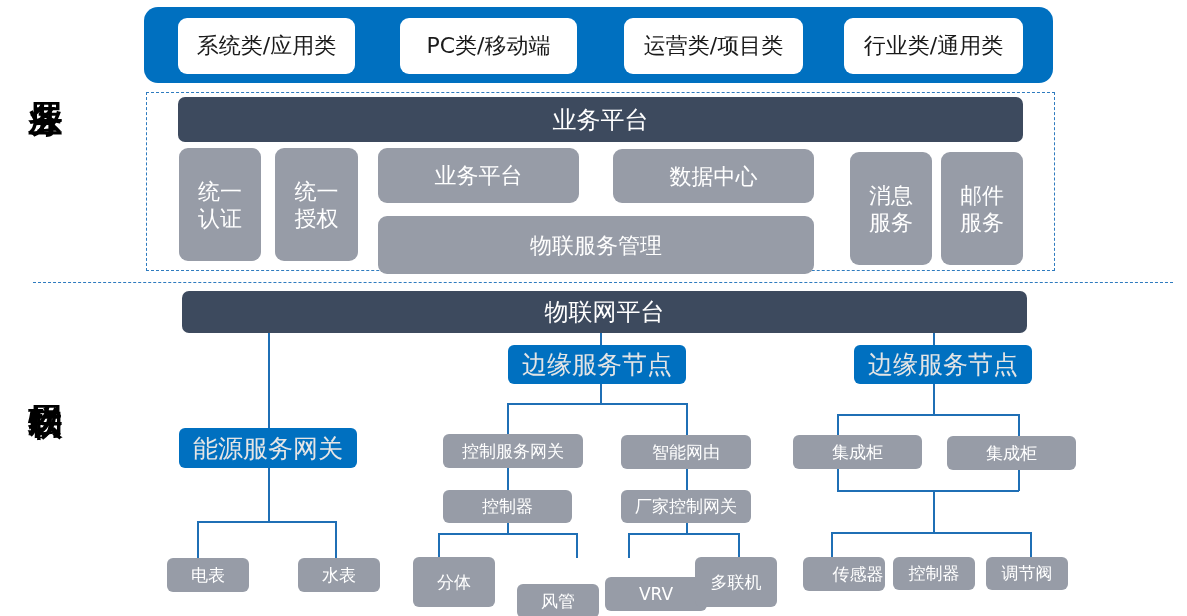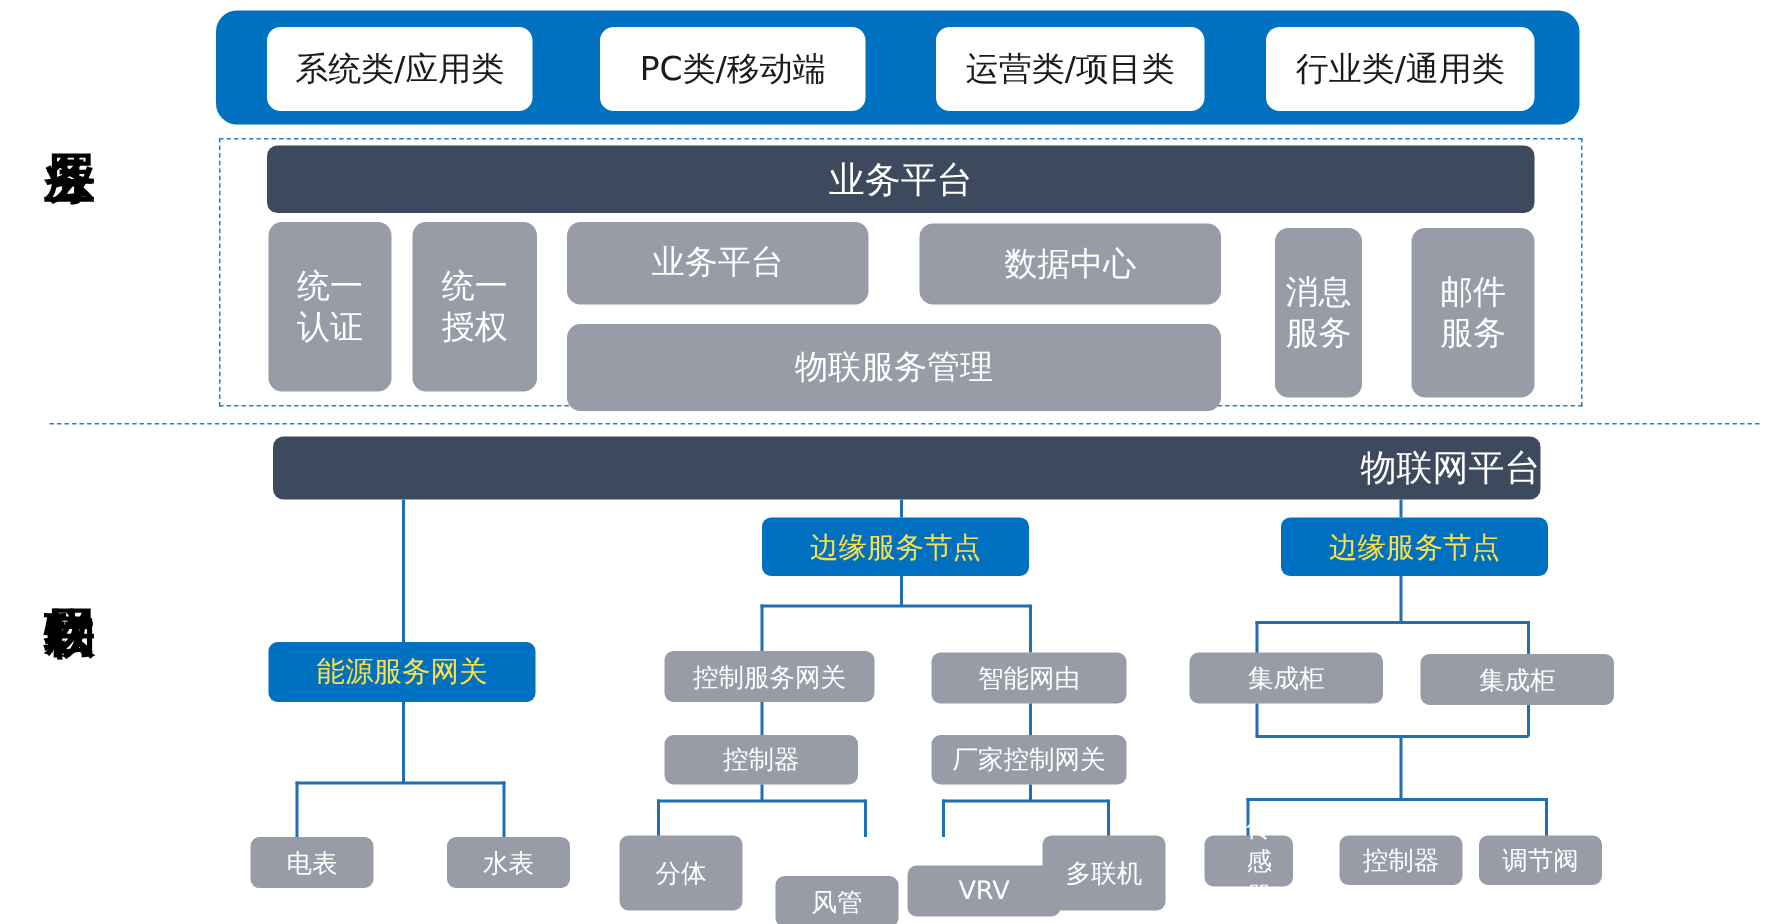--- a/index.html
+++ b/index.html
@@ -13,22 +13,22 @@
   .app-box { background: #ffffff; border-radius: 9px; display: flex; align-items: center;
              justify-content: center; font-size: 22px; color: #1a1a1a; }
   .dashed-frame { border: 1.5px dashed #2e7bbf; }
   .dark-bar { background: #3d4a5e; border-radius: 7px; color: #ffffff; display: flex;
               align-items: center; justify-content: center; font-size: 24px; }
   .gray-box { background: #979ca7; border-radius: 9px; color: #ffffff; display: flex;
               align-items: center; justify-content: center; font-size: 22px; text-align: center;
               line-height: 27px; }
   .gray-sm { background: #979ca7; border-radius: 6px; color: #ffffff; display: flex;
              align-items: center; justify-content: center; font-size: 17px; }
-  .blue-node { background: #0070c0; border-radius: 6px; color: #fde047; display: flex;
-               align-items: center; justify-content: center; font-size: 19px; }
+  .blue-node { background: #0070c0; border-radius: 6px; color: #e5e5e5; display: flex;
+               align-items: center; justify-content: center; font-size: 25px; }
   .sep-line { border-top: 1.5px dashed #2e7bbf; height: 0; }
   .line { background: #1f6fb5; }
 </style>
 </head>
 <body>
 
 <div class="layer-label" style="left:29px; top:75px;">
   <span style="writing-mode: vertical-rl; text-orientation: upright; letter-spacing: 0;">业务层</span>
 </div>
 <div class="layer-label" style="left:29px; top:378px;">
@@ -61,28 +61,28 @@
 授权</span></div>
 <div class="abs gray-box" style="left:378px; top:148px; width:201px; height:55px;">
     <span>业务平台</span>
   </div>
 <div class="abs gray-box" style="left:613px; top:149px; width:201px; height:54px;">
     <span>数据中心</span>
   </div>
 <div class="abs gray-box" style="left:378px; top:216px; width:436px; height:58px;">
     <span>物联服务管理</span>
   </div>
-<div class="abs gray-box" style="left:850px; top:152px; width:58px; height:113px; white-space:pre-line;"><span>消息
+<div class="abs gray-box" style="left:850px; top:152px; width:82px; height:113px; white-space:pre-line;"><span>消息
 服务</span></div>
 <div class="abs gray-box" style="left:941px; top:152px; width:82px; height:113px; white-space:pre-line;"><span>邮件
 服务</span></div>
 
 <div class="abs sep-line" style="left:33px; top:282px; width:1140px;"></div>
 
-<div class="abs dark-bar" style="left:182px; top:291px; width:845px; height:42px;justify-content:flex-end;">
+<div class="abs dark-bar" style="left:182px; top:291px; width:845px; height:42px;">
     <span>物联网平台</span>
   </div>
 
 <div class="abs line" style="left:268px; top:333px; width:1.5px; height:96px;"></div>
 <div class="abs line" style="left:600px; top:333px; width:1.5px; height:12px;"></div>
 <div class="abs line" style="left:933px; top:333px; width:1.5px; height:12px;"></div>
 
 <div class="abs blue-node" style="left:179px; top:428px; width:178px; height:40px;">
     <span>能源服务网关</span>
   </div>
@@ -154,21 +154,21 @@
 <div class="abs gray-sm" style="left:947px; top:436px; width:129px; height:34px;">
     <span>集成柜</span>
   </div>
 <div class="abs line" style="left:837px; top:469px; width:1.5px; height:22px;"></div>
 <div class="abs line" style="left:1018px; top:470px; width:1.5px; height:21px;"></div>
 <div class="abs line" style="left:837px; top:490px; width:182px; height:1.5px;"></div>
 <div class="abs line" style="left:933px; top:490px; width:1.5px; height:42px;"></div>
 <div class="abs line" style="left:831px; top:532px; width:200px; height:1.5px;"></div>
 <div class="abs line" style="left:831px; top:532px; width:1.5px; height:26px;"></div>
 <div class="abs line" style="left:1030px; top:532px; width:1.5px; height:26px;"></div>
-<div class="abs gray-sm" style="left:803px; top:557px; width:59px; height:34px;padding-left:28px;">
+<div class="abs gray-sm" style="left:803px; top:557px; width:82px; height:34px;padding-left:28px;">
     <span>传感器</span>
   </div>
 <div class="abs gray-sm" style="left:893px; top:557px; width:82px; height:33px;">
     <span>控制器</span>
   </div>
 <div class="abs gray-sm" style="left:986px; top:557px; width:82px; height:33px;">
     <span>调节阀</span>
   </div>
 
 </body></html>

